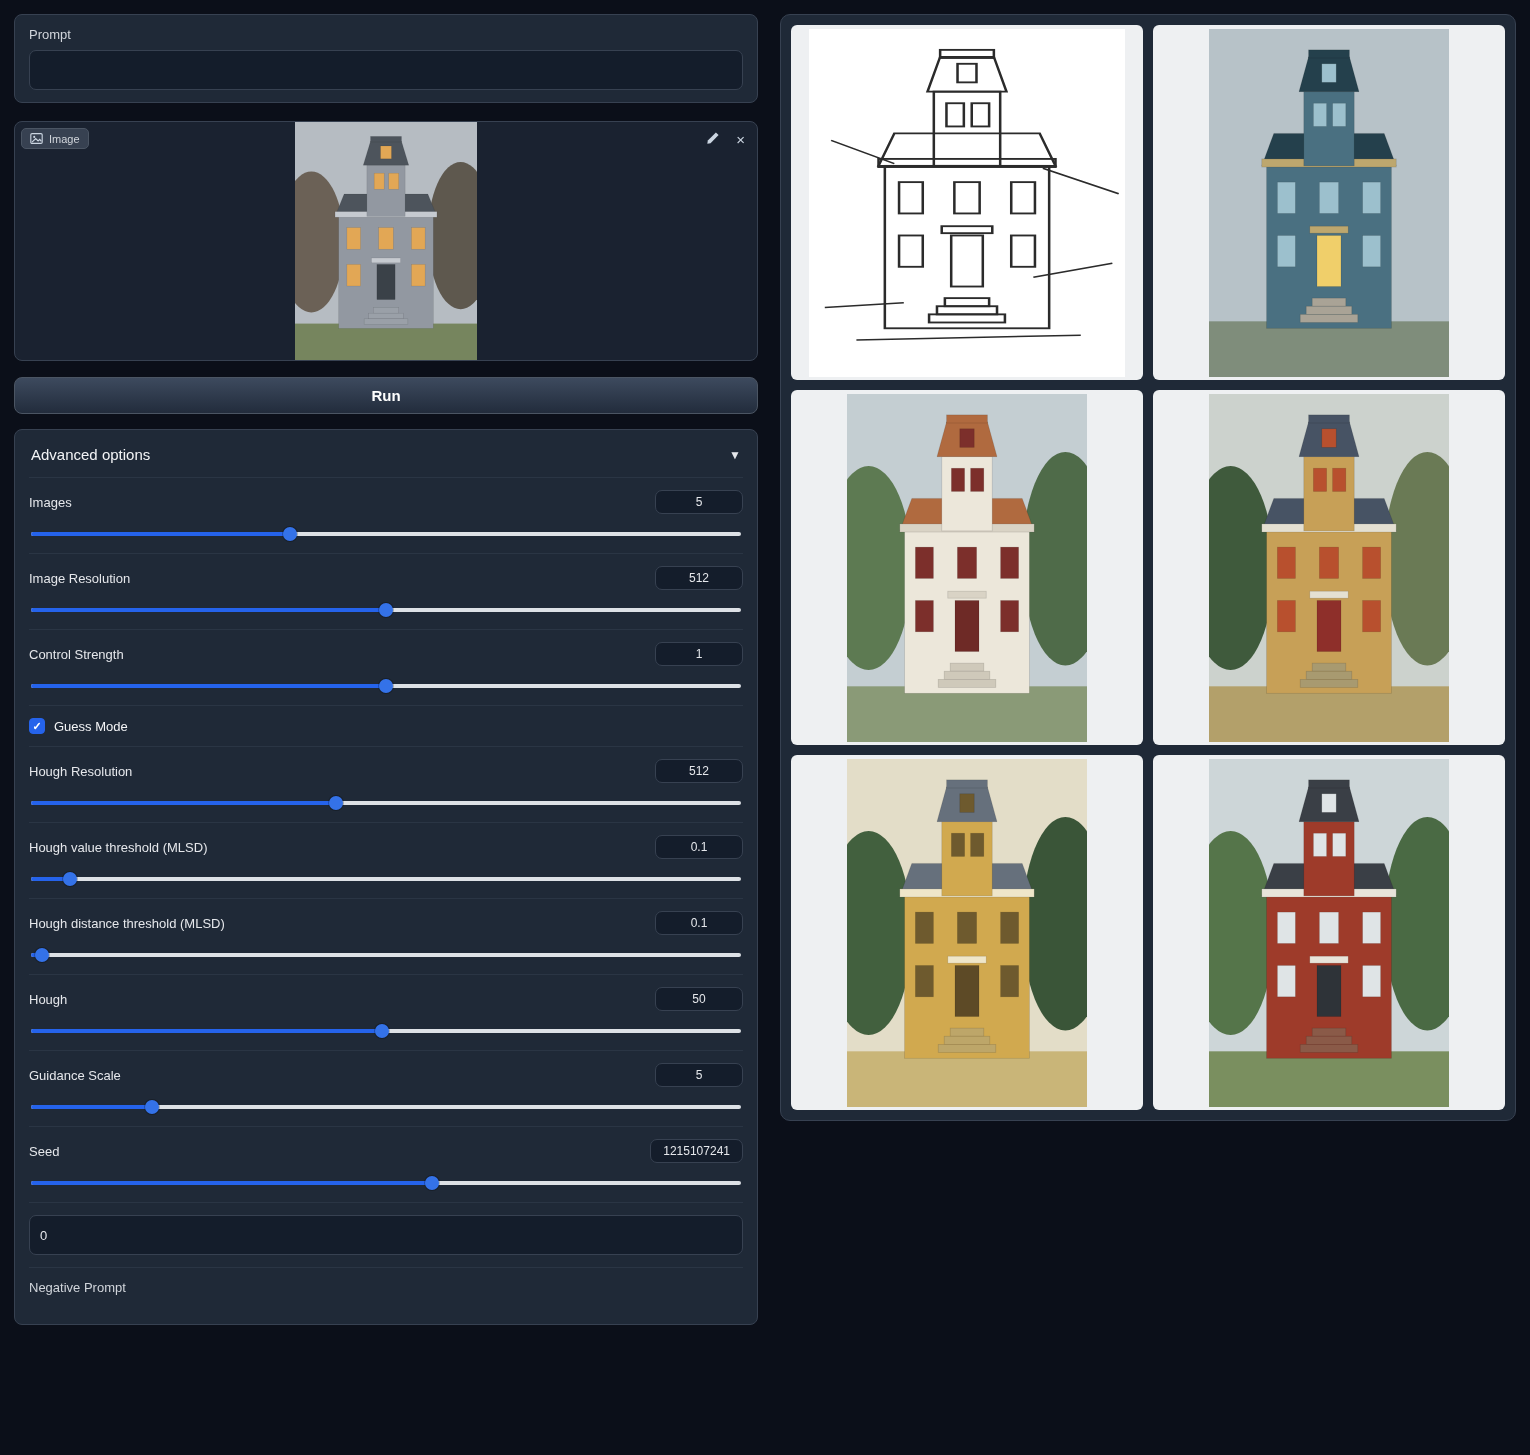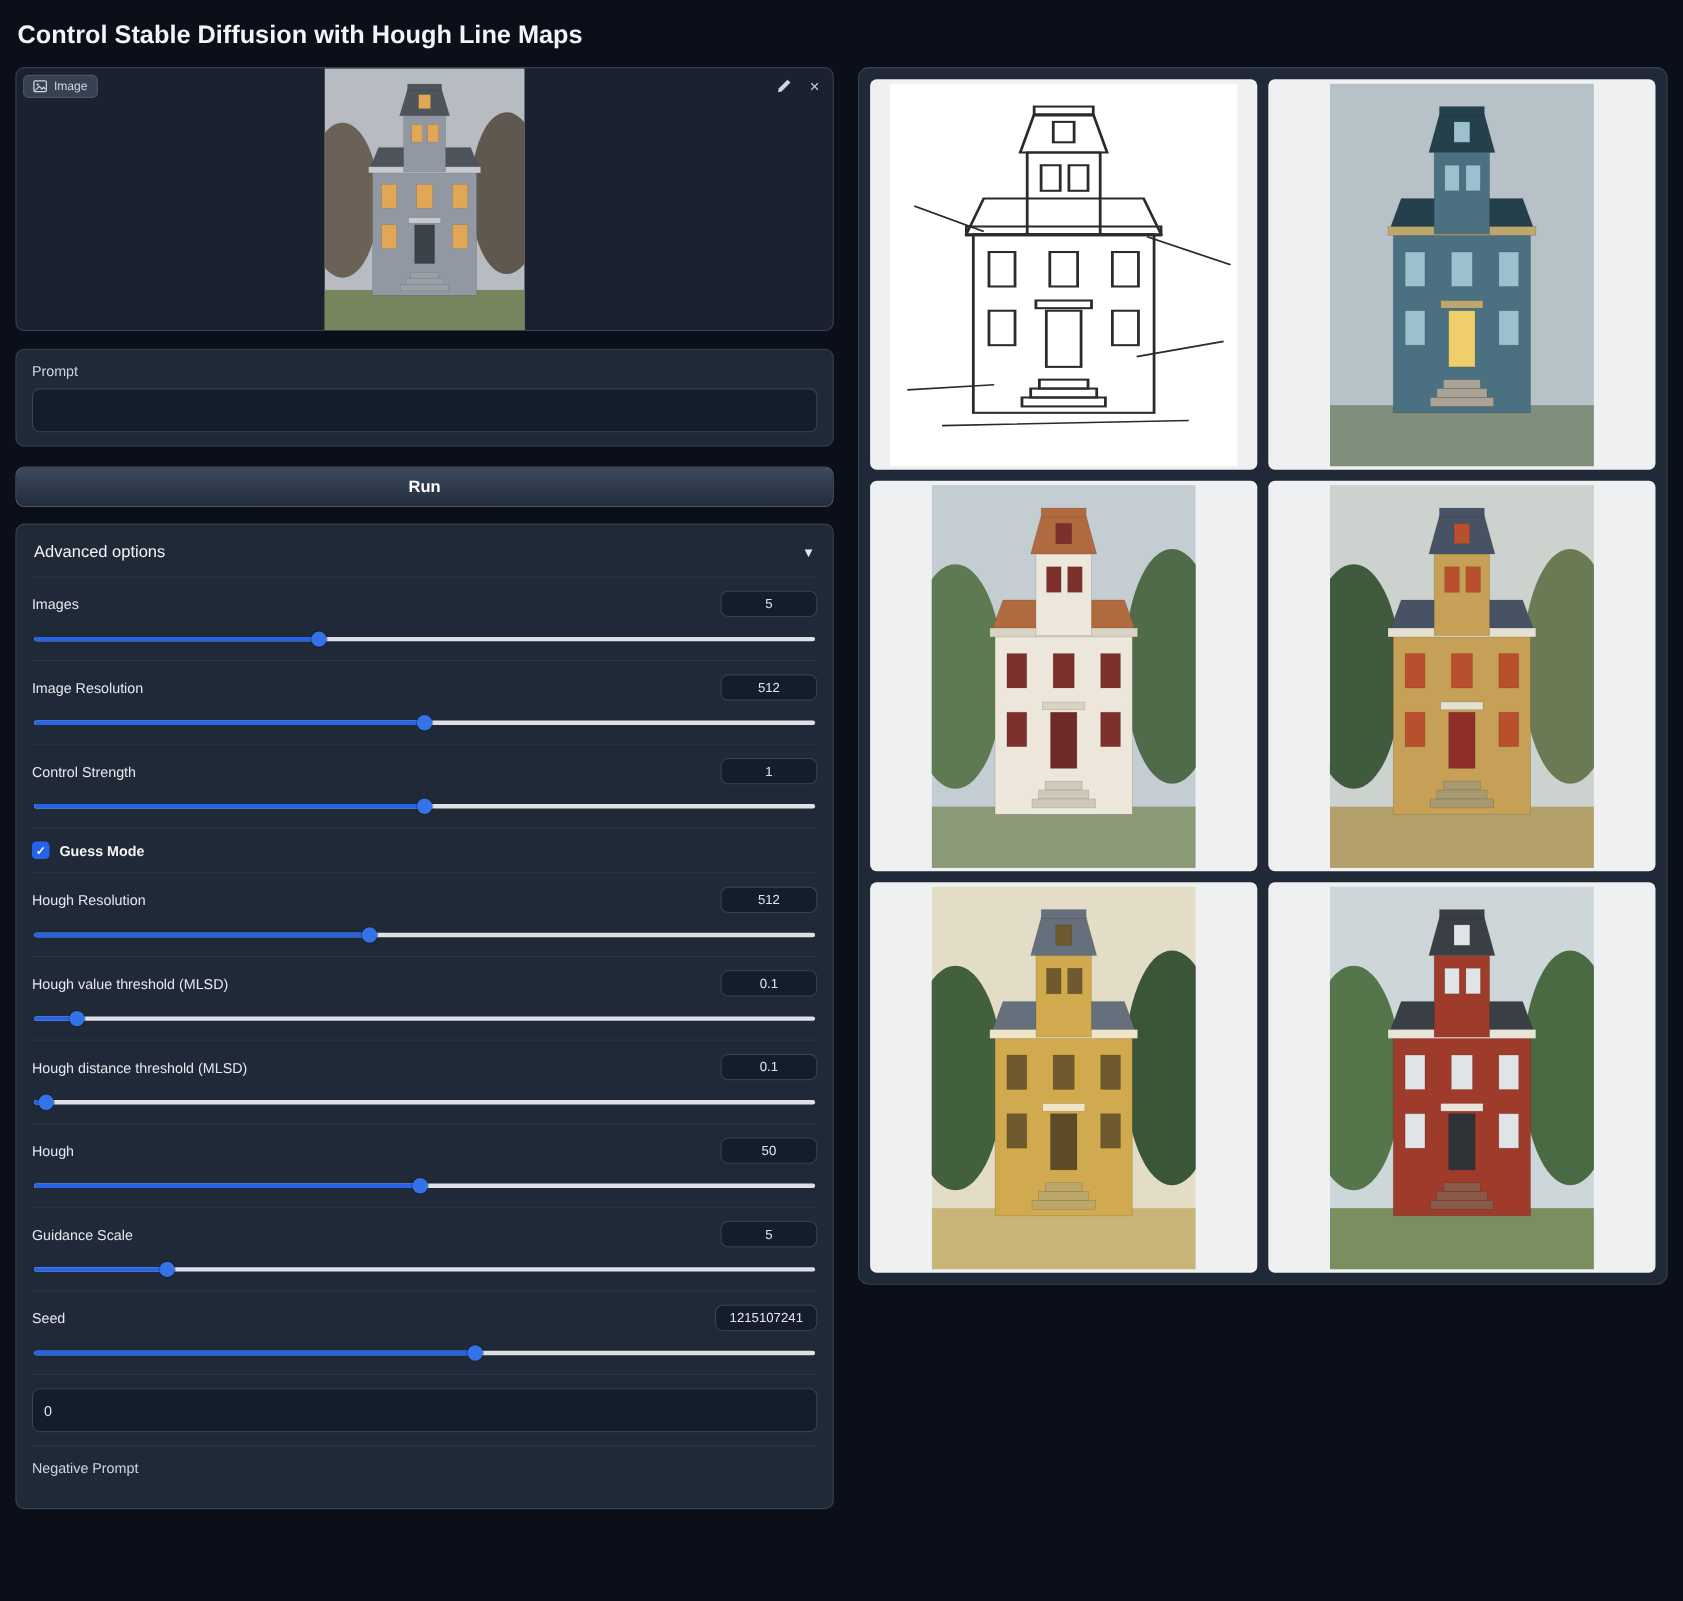--- a/index.html
+++ b/index.html
@@ -46,39 +46,43 @@
   .slider{position:relative;height:14px;margin:0 2px;cursor:pointer}
   .track{position:absolute;left:0;right:0;top:5px;height:4px;border-radius:3px;background:#dde1e6}
   .fill{height:100%;border-radius:3px;background:#2563eb;width:0}
   .handle{position:absolute;top:0;width:14px;height:14px;border-radius:50%;background:#3472e8;
     transform:translateX(-50%);left:0;box-shadow:0 0 0 1px rgba(0,0,0,.25)}
   .checkbox-row{display:flex;align-items:center;gap:9px}
   .checkbox{width:16px;height:16px;border-radius:4px;border:1px solid #4b5563;background:#141d2b;
     display:inline-flex;align-items:center;justify-content:center;cursor:pointer}
   .checkbox.checked{background:#2563eb;border-color:#2563eb}
   .checkbox.checked::after{content:"✓";color:#fff;font-size:11px;font-weight:700}
-  .cb-label{font-size:13px;font-weight:700;color:#f3f4f6}
+  .cb-label{font-size:13px;font-weight:400;color:#f3f4f6}
   .text-ctrl .field-label{margin-bottom:9px}
 
   
   .gallery{padding:10px;display:grid;grid-template-columns:1fr 1fr;gap:10px;border-radius:10px}
   .cell{background:#eef0f2;border-radius:6px;height:355px;display:flex;align-items:center;
     justify-content:center;overflow:hidden;cursor:pointer}
   .ghimg{width:240px;height:348px}
   .cell:first-child .ghimg{width:316px}
 </style>
 </head>
 <body>
 
 <div class="app">
-  <h1 class="page-title">Control Stable Diffusion with Hough Line Maps</h1>
 
   <div class="columns">
 
     <div class="left">
+
+      <div class="panel prompt-panel">
+        <span class="field-label">Prompt</span>
+        <input class="text-input" value="" style="">
+      </div>
 
       <div class="panel image-panel">
         <div class="img-label">
           <svg width="13" height="13" viewBox="0 0 16 16">
             <rect x="1" y="2" width="14" height="12" rx="1.5" fill="none" stroke="#cbd5e1" stroke-width="1.4"></rect>
             <circle cx="5.2" cy="6" r="1.3" fill="#cbd5e1"></circle>
             <path d="M2.5 12.5 L7 8 L10 11 L12 9 L14 11.5" fill="none" stroke="#cbd5e1" stroke-width="1.4"></path>
           </svg>
           <span>Image</span>
         </div>
@@ -112,25 +116,20 @@
               <rect x="128" y="178" width="15" height="27" fill="#e2a755" stroke="rgba(0,0,0,.15)" stroke-width="0.6"></rect>
               <rect x="84" y="170" width="32" height="6" fill="#c6cad0" stroke="rgba(0,0,0,.15)" stroke-width="0.6"></rect>
               <rect x="90" y="178" width="20" height="44" fill="#3a4148" stroke="rgba(0,0,0,.15)" stroke-width="0.6"></rect>
               <rect x="86" y="232" width="28" height="7" fill="#9aa0a8" stroke="rgba(0,0,0,.15)" stroke-width="0.6"></rect>
               <rect x="81" y="239" width="38" height="7" fill="#9aa0a8" stroke="rgba(0,0,0,.15)" stroke-width="0.6"></rect>
               <rect x="76" y="246" width="48" height="7" fill="#9aa0a8" stroke="rgba(0,0,0,.15)" stroke-width="0.6"></rect>
             </svg>
           </div>
       </div>
 
-      <div class="panel prompt-panel">
-        <span class="field-label">Prompt</span>
-        <input class="text-input" value="" style="">
-      </div>
-
       <button class="run">Run</button>
 
       <div class="panel advanced">
         <div class="adv-header">
           <span>Advanced options</span>
           <span class="arrow">▼</span>
         </div>
 
         <div class="adv-body">
 

